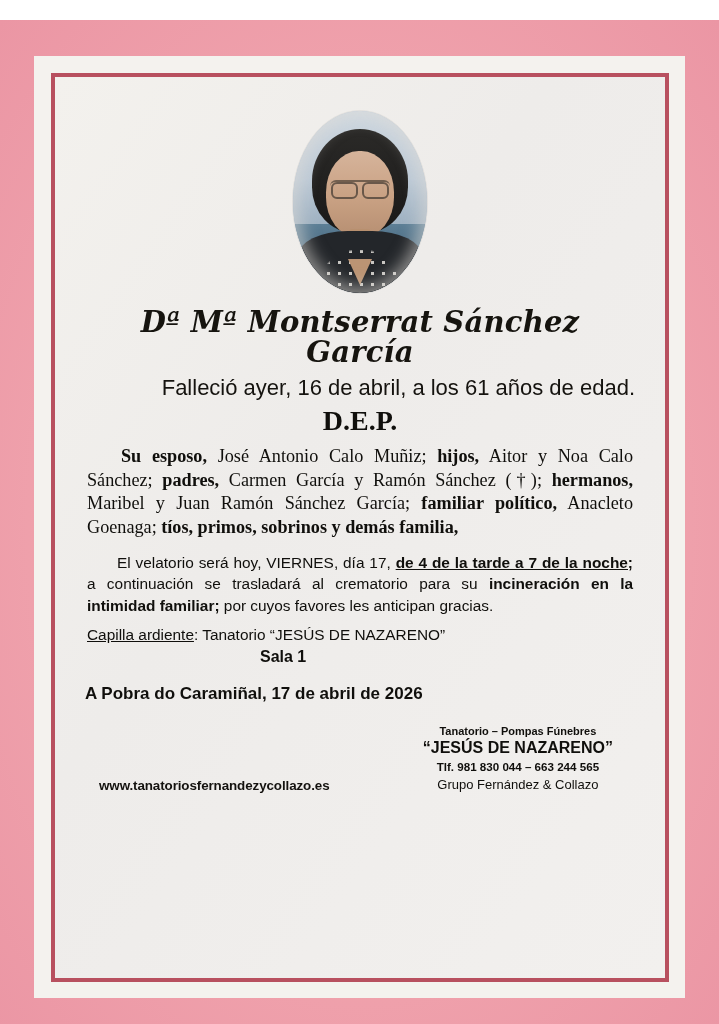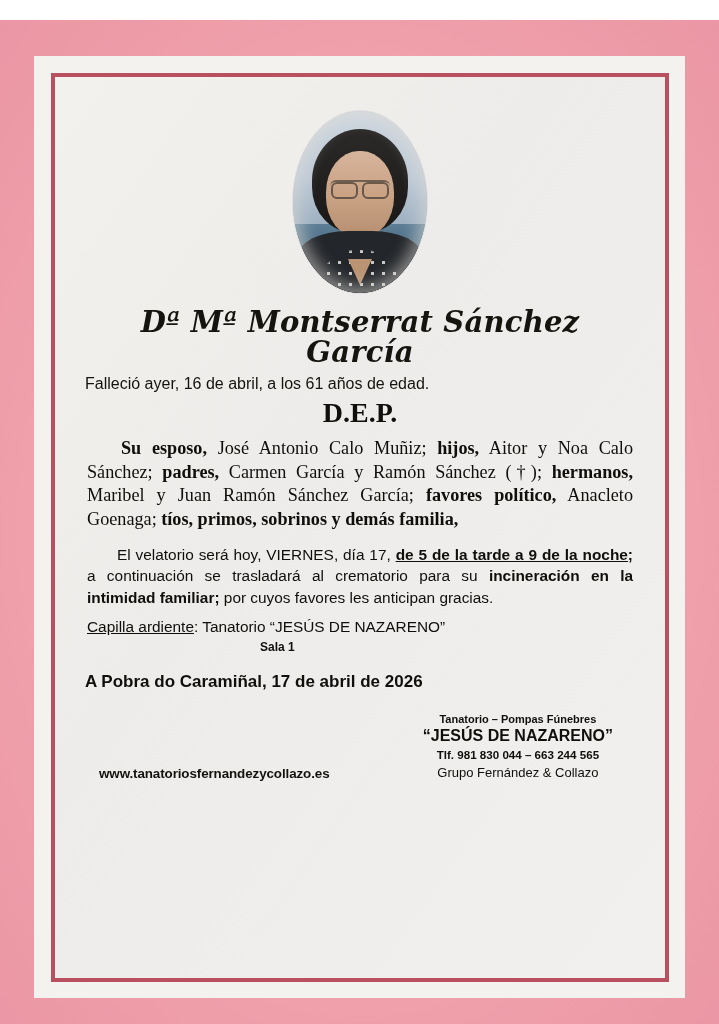--- a/index.html
+++ b/index.html
@@ -185,23 +185,23 @@
     font-family: "DejaVu Serif", "Liberation Serif", serif;
     font-weight: bold;
     font-style: italic;
     font-size: 29px;
     line-height: 1.05;
     color: #16140f;
     letter-spacing: .2px;
     margin: 0 0 7px 0;
   }
   .died {
-    text-align: left;
-    font-family: "Liberation Sans", sans-serif;
-    font-size: 16px;
+    text-align: right;
+    font-family: "Liberation Sans", sans-serif;
+    font-size: 22px;
     color: #15130f;
     margin: 0 0 4px 0;
   }
   .dep {
     text-align: center;
     font-family: "Liberation Serif", serif;
     font-weight: bold;
     font-size: 28px;
     color: #100f0c;
     margin: 0 0 8px 0;
@@ -237,21 +237,21 @@
     font-size: 15.4px;
     font-weight: normal;
     line-height: 1.35;
     color: #100f0c;
     margin: 0 0 2px 0;
     padding-left: 2px;
   }
   .capilla u { text-decoration: underline; }
   .sala {
     font-family: "Liberation Sans", sans-serif;
-    font-size: 12px;
+    font-size: 16px;
     font-weight: bold;
     color: #100f0c;
     margin: 0 0 18px 0;
     padding-left: 175px;
   }
 
   .place-date {
     text-align: left;
     font-family: "Liberation Sans", sans-serif;
     font-weight: bold;
@@ -308,23 +308,23 @@
             </div>
             <div class="ph-vee"></div>
             <div class="ph-vig"></div>
           </div>
         </div>
 
         <h1 class="name">Dª  Mª Montserrat Sánchez García</h1>
         <p class="died">Falleció ayer, 16 de abril, a los 61 años de edad.</p>
         <p class="dep">D.E.P.</p>
 
-        <p class="family"><b>Su esposo,</b> José Antonio Calo Muñiz; <b>hijos,</b> Aitor y Noa Calo Sánchez; <b>padres,</b> Carmen García y Ramón Sánchez (†); <b>hermanos,</b> Maribel y Juan Ramón Sánchez García; <b>favores político,</b> Anacleto Goenaga; <b>tíos, primos, sobrinos y demás familia,</b></p>
-
-        <p class="velatorio">El velatorio será hoy, VIERNES, día 17, <b><u>de 5 de la tarde a 9 de la noche;</u></b> a continuación se trasladará al crematorio para su <b>incineración en la intimidad familiar;</b> por cuyos favores les anticipan gracias.</p>
+        <p class="family"><b>Su esposo,</b> José Antonio Calo Muñiz; <b>hijos,</b> Aitor y Noa Calo Sánchez; <b>padres,</b> Carmen García y Ramón Sánchez (†); <b>hermanos,</b> Maribel y Juan Ramón Sánchez García; <b>familiar político,</b> Anacleto Goenaga; <b>tíos, primos, sobrinos y demás familia,</b></p>
+
+        <p class="velatorio">El velatorio será hoy, VIERNES, día 17, <b><u>de 4 de la tarde a 7 de la noche;</u></b> a continuación se trasladará al crematorio para su <b>incineración en la intimidad familiar;</b> por cuyos favores les anticipan gracias.</p>
 
         <p class="capilla">
           <u>Capilla ardiente</u><span>: Tanatorio  “JESÚS DE NAZARENO”</span>
         </p>
         <p class="sala">Sala 1</p>
 
         <p class="place-date">A Pobra do Caramiñal, 17 de abril de 2026</p>
 
         <div class="footer">
           <div class="website">www.tanatoriosfernandezycollazo.es</div>

